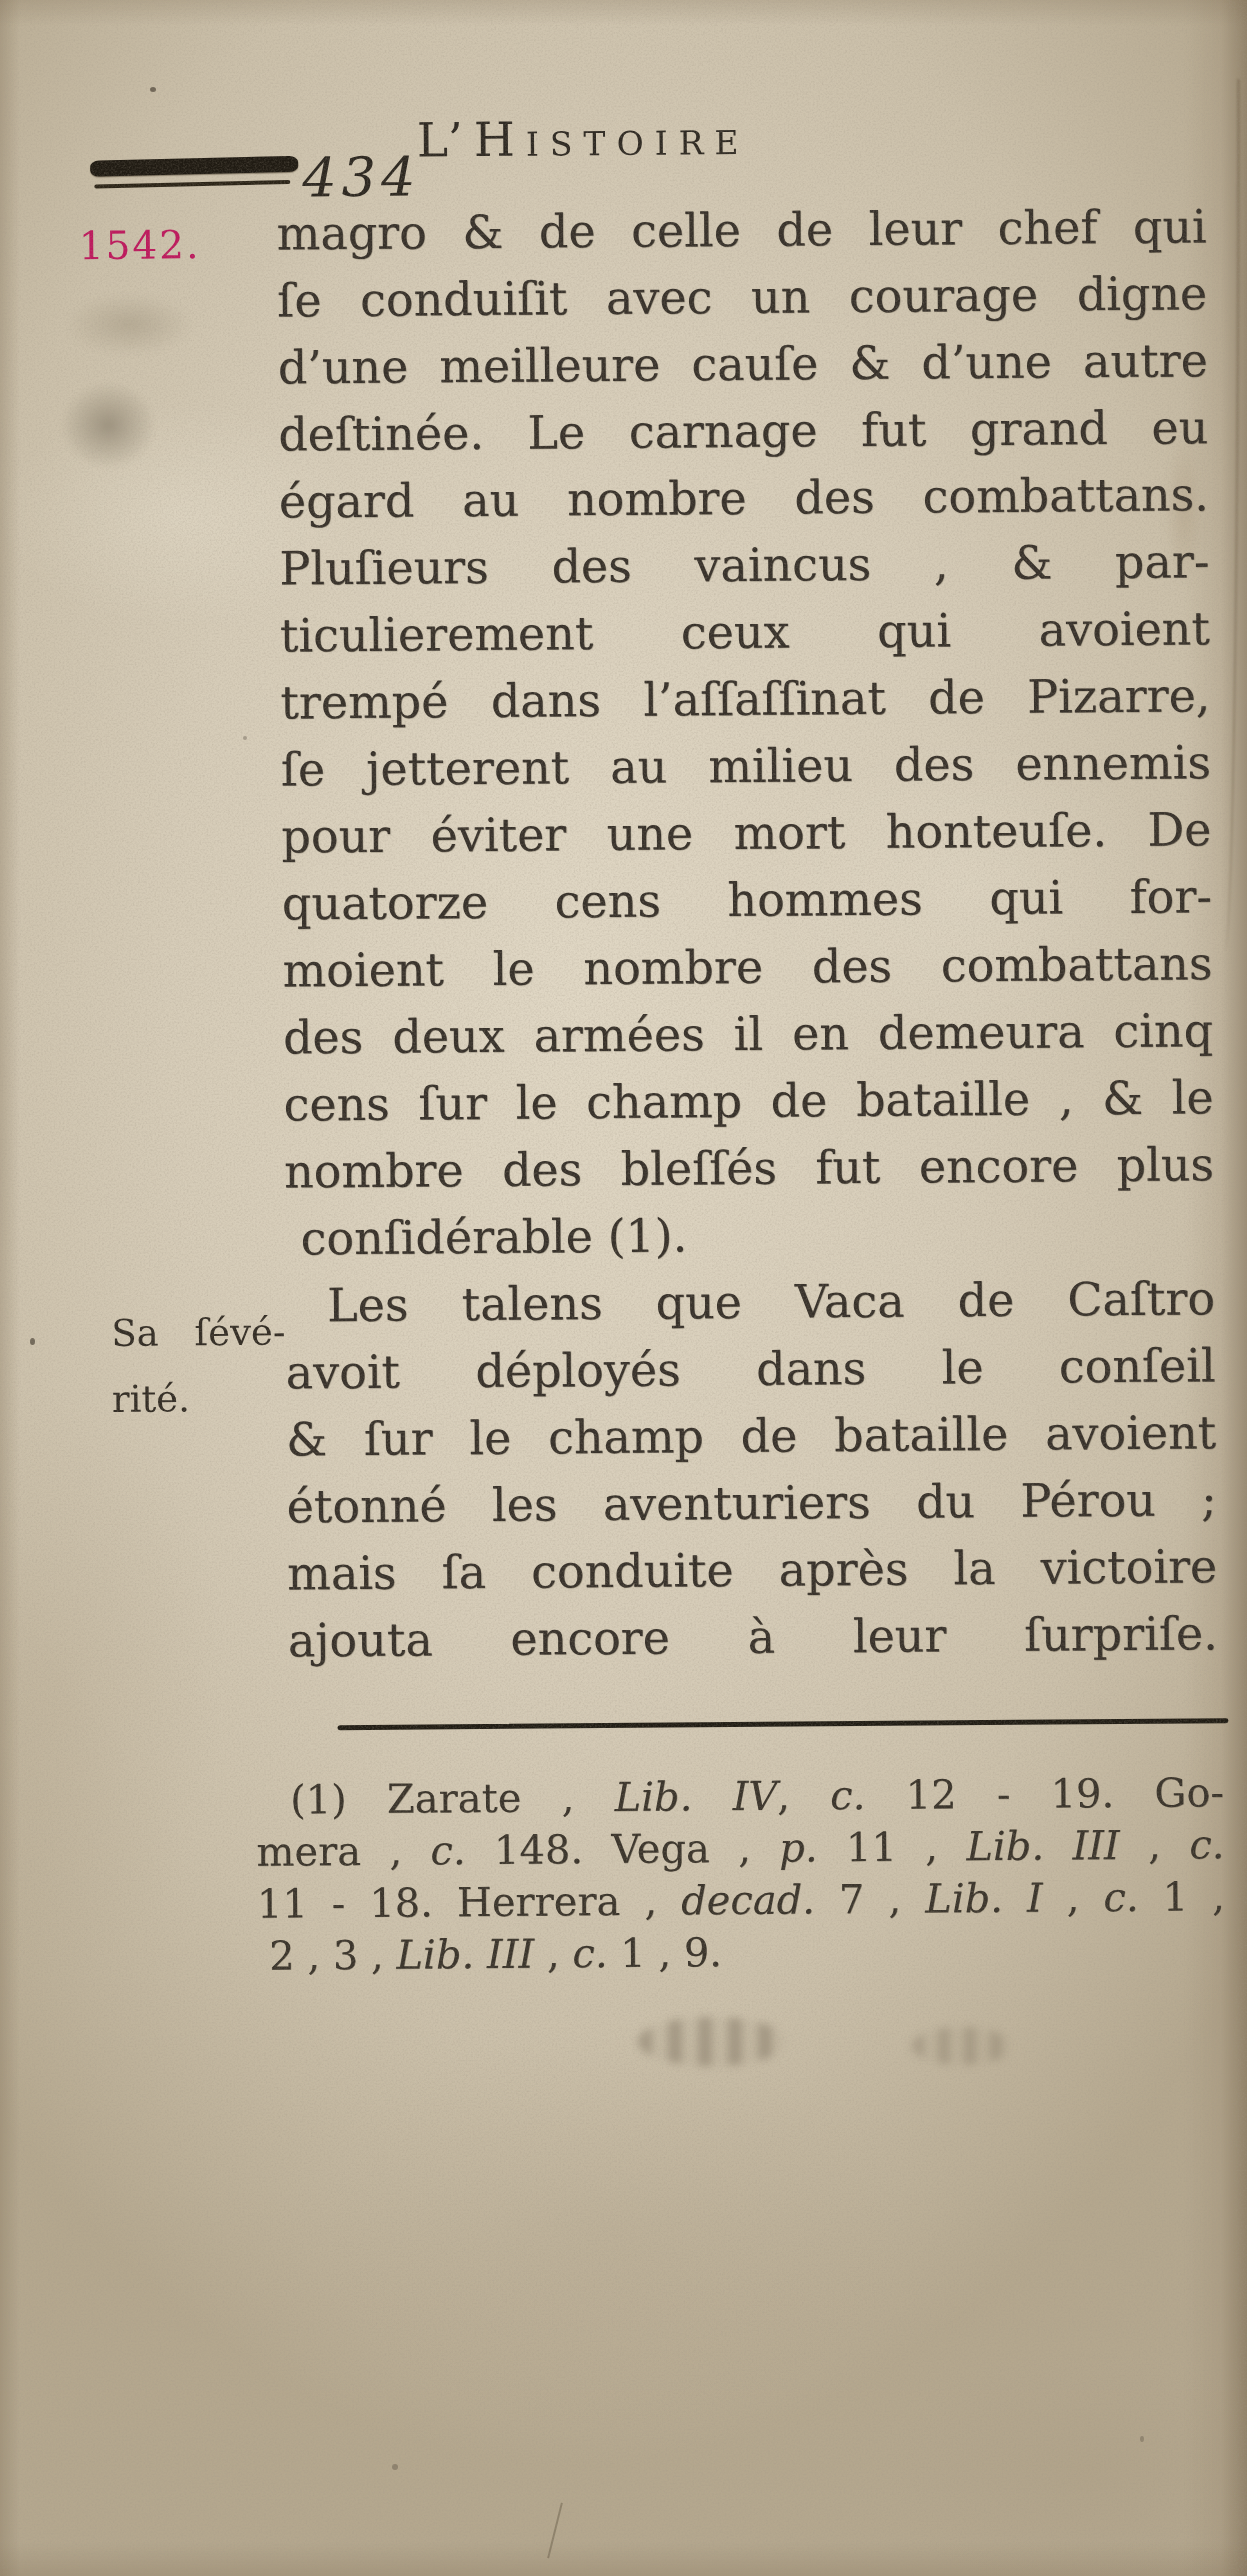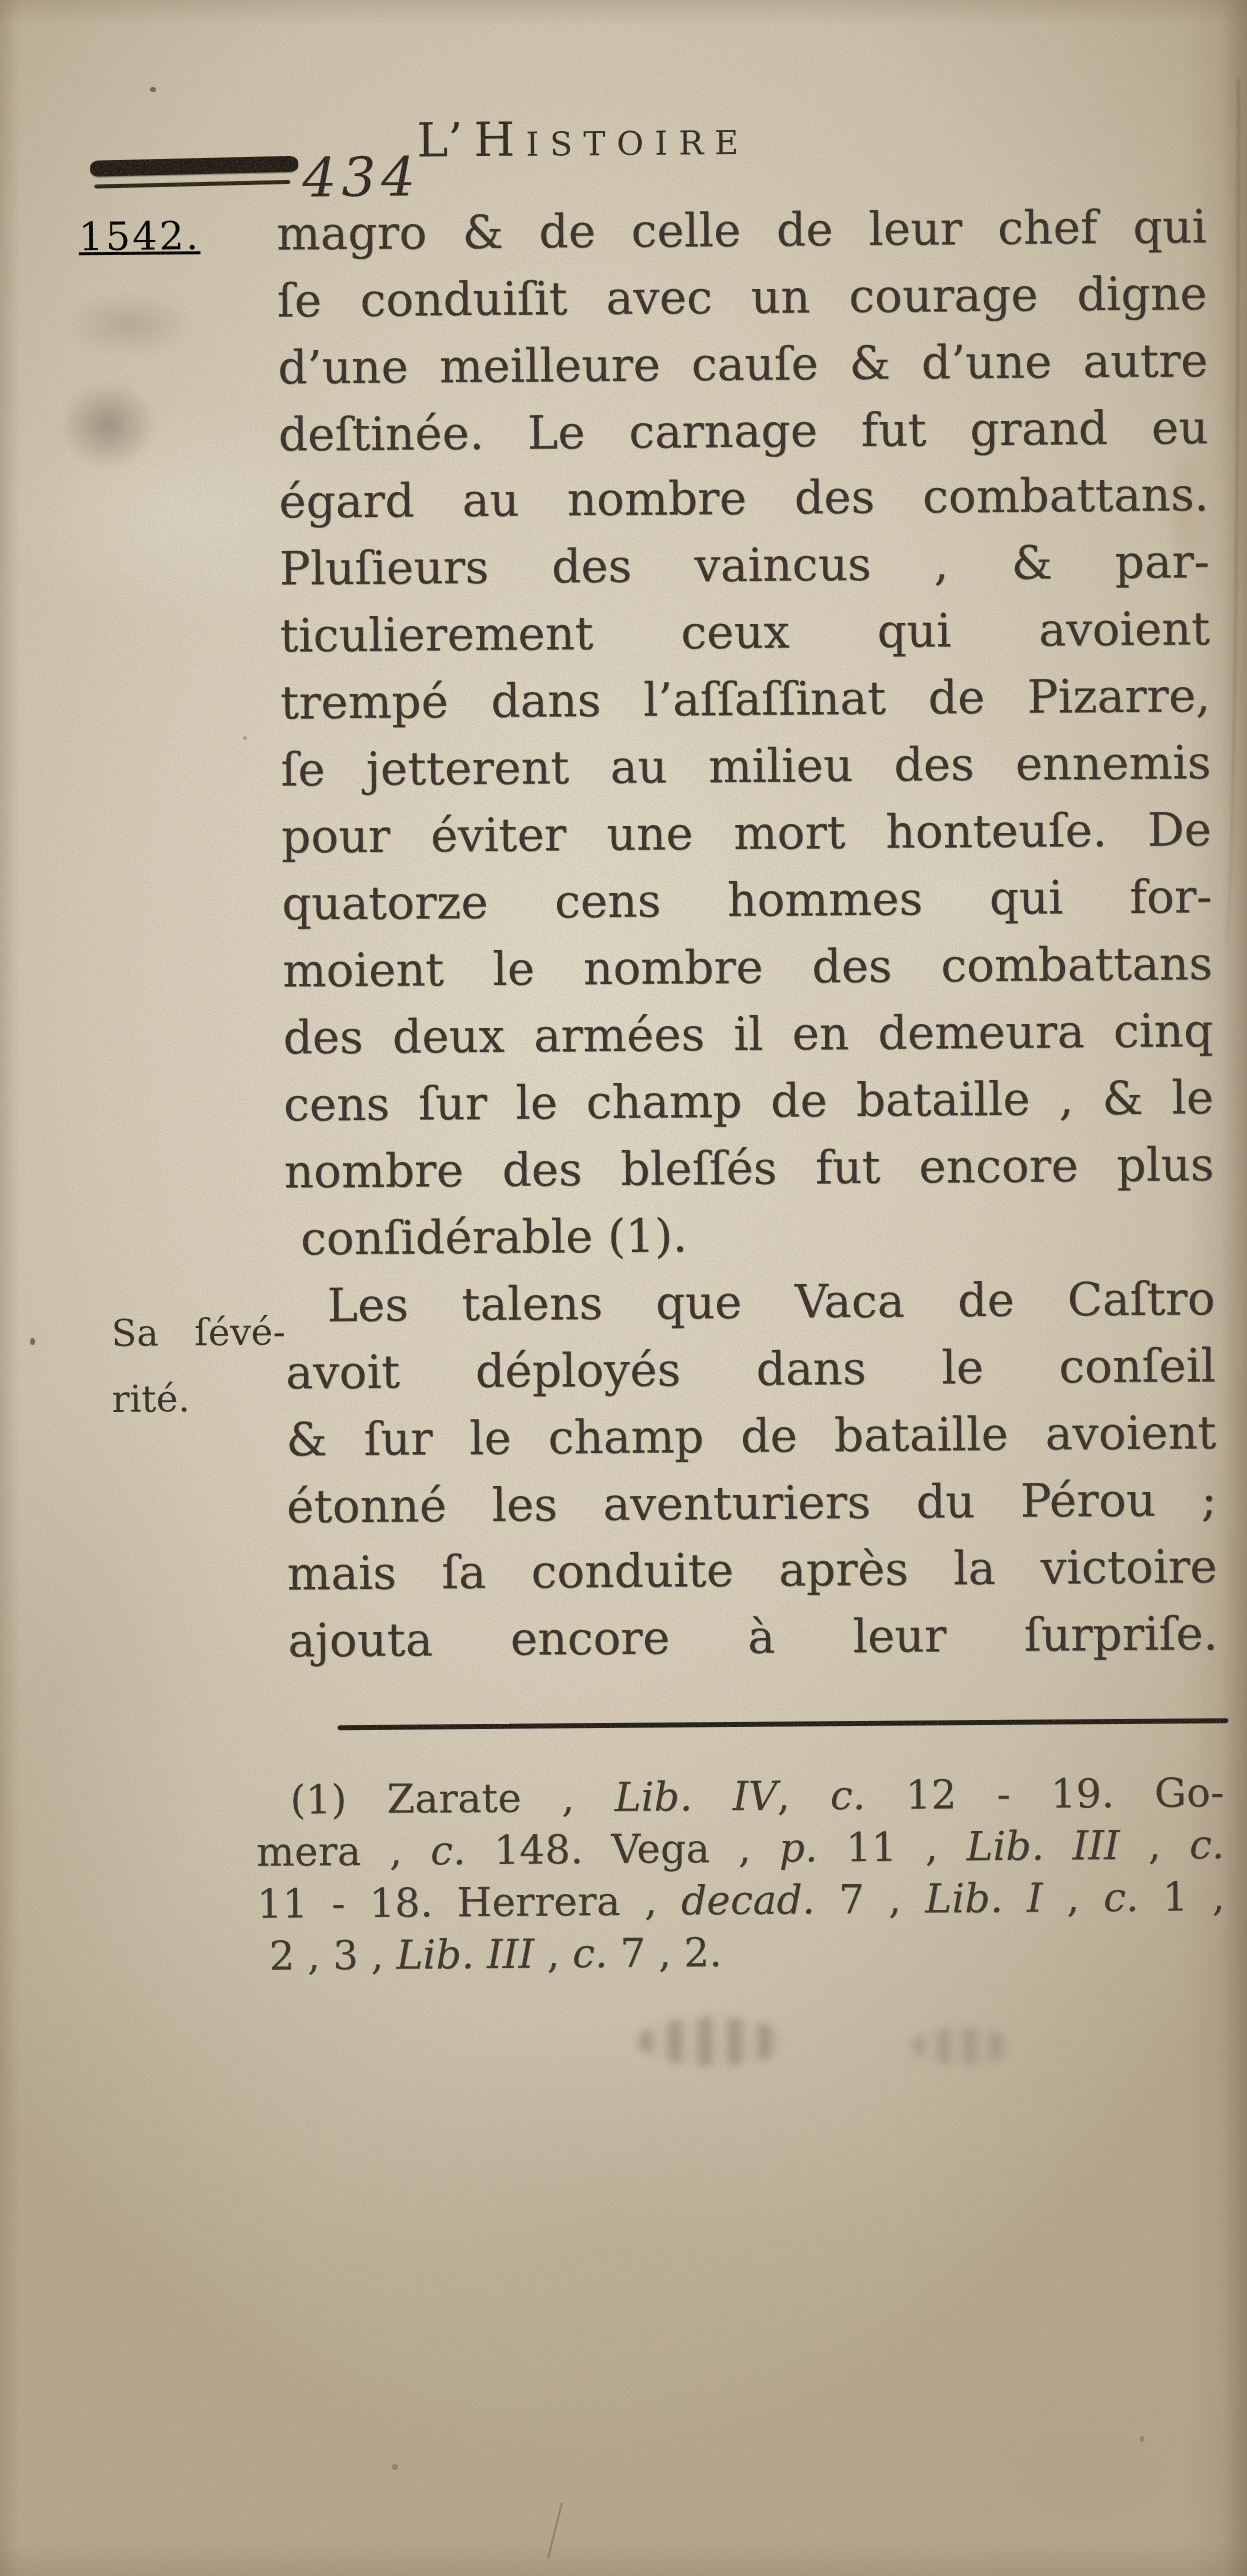--- a/index.html
+++ b/index.html
@@ -17,21 +17,21 @@
   .abs{position:absolute;}
 
   
   .orn-thick{left:99px;top:155px;width:208px;height:16px;background:#201b13;border-radius:9px/6px;
     transform:rotate(-0.9deg);box-shadow:0 1px 1px rgba(70,58,40,.5);}
   .orn-thin{left:103px;top:179px;width:196px;height:4px;background:#2b2417;border-radius:2px;transform:rotate(-0.9deg);}
   .page-number{left:311px;top:144px;font-size:54px;letter-spacing:5px;color:#2c2720;font-style:italic;}
   .running-title{left:426px;top:111px;font-size:47px;font-variant:small-caps;letter-spacing:11px;color:#2e2922;}
 
   
-  .margin-year{left:87px;top:210px;font-size:39px;letter-spacing:2px;color:#000000;text-decoration:underline;}
+  .margin-year{left:87px;top:219px;font-size:39px;letter-spacing:2px;color:#be185d;}
   .margin-note{left:111px;top:1297px;width:216px;font-size:37px;line-height:66px;color:#332d25;}
   .margin-note .l1{word-spacing:24px;}
 
   
   .body-text{left:285px;top:198px;width:930px;font-size:46px;line-height:67px;
     text-shadow:0.5px 0.5px 0.7px rgba(52,44,32,.45);}
   .body-line{text-align:justify;text-align-last:justify;}
   .para1 .body-line:last-child{text-align-last:left;padding-left:16px;}
   .para2 .body-line:first-child{padding-left:42px;}
 
@@ -133,21 +133,21 @@
         <div class="body-line">ajouta encore à leur ſurpriſe.</div>
       </div>
   </div>
 
   <div class="abs fn-rule"></div>
 
   <div class="abs footnote">
       <div class="fn-line"><span>(1) Zarate , </span><span class="it">Lib. IV</span><span>, </span><span class="it">c.</span><span> 12 - 19. Go-</span></div>
       <div class="fn-line"><span>mera , </span><span class="it">c.</span><span> 148. Vega , </span><span class="it">p.</span><span> 11 , </span><span class="it">Lib. III</span><span> , </span><span class="it">c.</span></div>
       <div class="fn-line"><span>11 - 18. Herrera , </span><span class="it">decad.</span><span> 7 , </span><span class="it">Lib. I</span><span> , </span><span class="it">c.</span><span> 1 ,</span></div>
-      <div class="fn-line"><span>2 , 3 , </span><span class="it">Lib. III</span><span> , </span><span class="it">c.</span><span> 7 , 2.</span></div>
+      <div class="fn-line"><span>2 , 3 , </span><span class="it">Lib. III</span><span> , </span><span class="it">c.</span><span> 1 , 9.</span></div>
     </div>
 
 </div>
 
 <svg class="grain" width="1248" height="2576" viewBox="0 0 1261 2603">
   <filter id="grainf">
     <feTurbulence type="fractalNoise" baseFrequency="0.55" numOctaves="3" seed="7"></feTurbulence>
     <feColorMatrix type="matrix" values="0 0 0 0 0.36  0 0 0 0 0.31  0 0 0 0 0.24  0.55 0.55 0.55 0 -0.72"></feColorMatrix>
   </filter>
   <rect width="100%" height="100%" filter="url(#grainf)"></rect>

